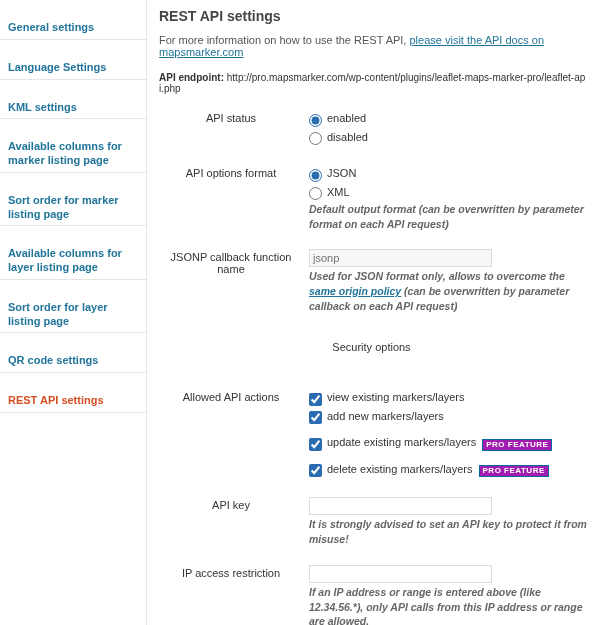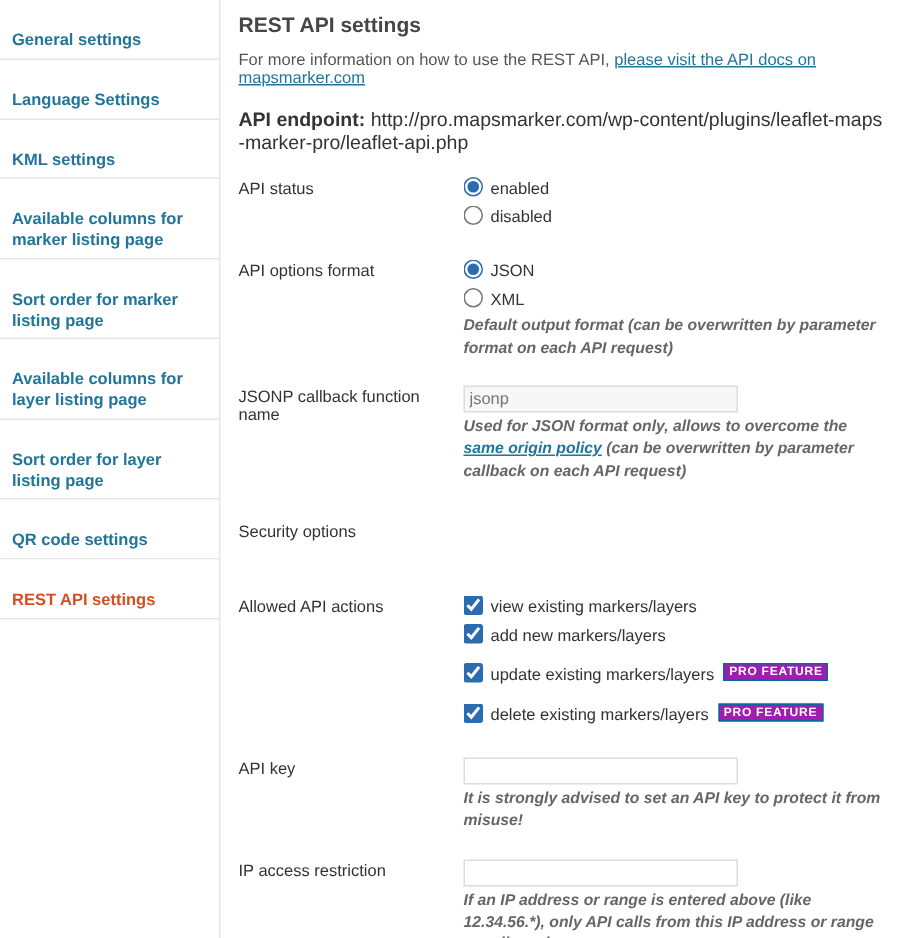--- a/index.html
+++ b/index.html
@@ -43,47 +43,47 @@
     color: #464646;
     margin: 2px 0 10px 0;
   }
   .intro {
     font-size: 11px;
     color: #555;
     margin-bottom: 14px;
   }
   .intro a { color: #21759b; text-decoration: underline; }
   .endpoint-line {
-    font-size: 13px;
+    font-size: 10px;
     color: #333;
     margin-bottom: 14px;
     word-break: break-all;
   }
   .endpoint-line .lbl { font-weight: bold; }
   table.form {
     width: 100%;
     border-collapse: collapse;
   }
   table.form th {
-    text-align: left;
+    text-align: center;
     vertical-align: top;
     font-weight: normal;
     font-size: 11px;
     color: #333;
     width: 150px;
     padding: 4px 6px 16px 0;
   }
   table.form td {
     vertical-align: top;
     font-size: 11px;
     padding: 2px 0 16px 0;
   }
   .opt-row {
     display: flex;
-    align-items: flex-start;
+    align-items: flex-end;
     gap: 3px;
     margin-bottom: 2px;
     line-height: 1.5;
   }
   input[type=radio], input[type=checkbox] {
     margin: 0 2px 0 0;
     accent-color: #2b6cb0;
   }
   .hint {
     font-style: italic;

